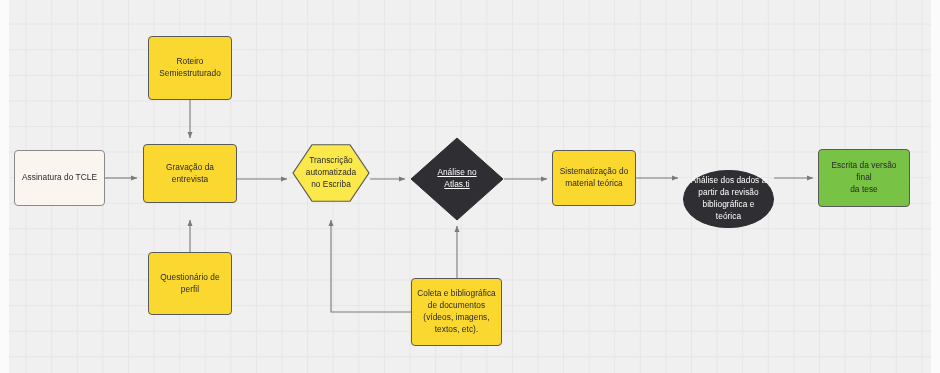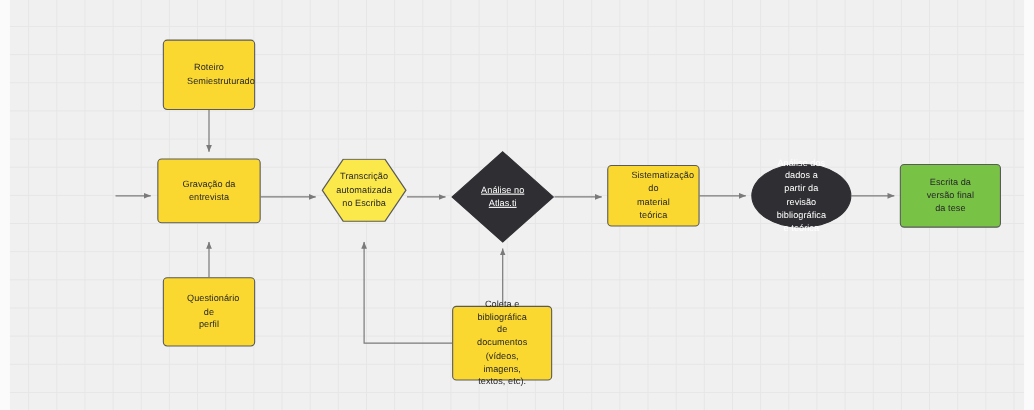--- a/index.html
+++ b/index.html
@@ -42,34 +42,35 @@
     position: absolute;
     box-sizing: border-box;
     display: flex;
     align-items: center;
     justify-content: center;
     text-align: center;
     color: #28282b;
     font-size: 8.3px;
     line-height: 1.42;
     letter-spacing: 0.05px;
-    padding: 2px 21px;
+    padding: 2px 5px;
   }
   .node.rect {
     border: 1px solid #5a5a5a;
     border-radius: 4px;
   }
   .node.yellow  { background: #fbd82f; }
   .node.cream   { background: #faf5ef; border-color: #8a8a8a; }
   .node.green   { background: #78c245; }
   .node.dark    { background: #2e2e33; color: #ffffff; }
 
   .node.ellipse {
     border: 1px solid #2e2e33;
     border-radius: 46px / 30px;
+    margin-top: 21px;
   }
   .node.hex, .node.diamond {
     border: none;
     background: transparent;
     padding: 0;
   }
   .shape-svg {
     position: absolute;
     left: 0; top: 0;
     width: 100%; height: 100%;
@@ -103,20 +104,23 @@
       <path d="M237,179 L287,179"></path>
       <path d="M370,179 L405,179"></path>
       <path d="M504,179 L547,179"></path>
       <path d="M636,178 L678,178"></path>
       <path d="M774,178 L813,178"></path>
       <path d="M457,278 L457,226"></path>
       <path d="M411,312 L331,312 L331,220"></path>
     </g>
   </svg>
 
+  <div class="node rect cream" style="left:14px; top:150px; width:91px; height:56px;">
+    <span class="label">Assinatura do TCLE</span>
+  </div>
 
   <div class="node rect yellow" style="left:148px; top:36px; width:84px; height:64px;">
     <span class="label">Roteiro
 Semiestruturado</span>
   </div>
 
   <div class="node rect yellow" style="left:143px; top:144px; width:94px; height:59px;align-items:center;">
     <span class="label">Gravação da entrevista</span>
   </div>
 

